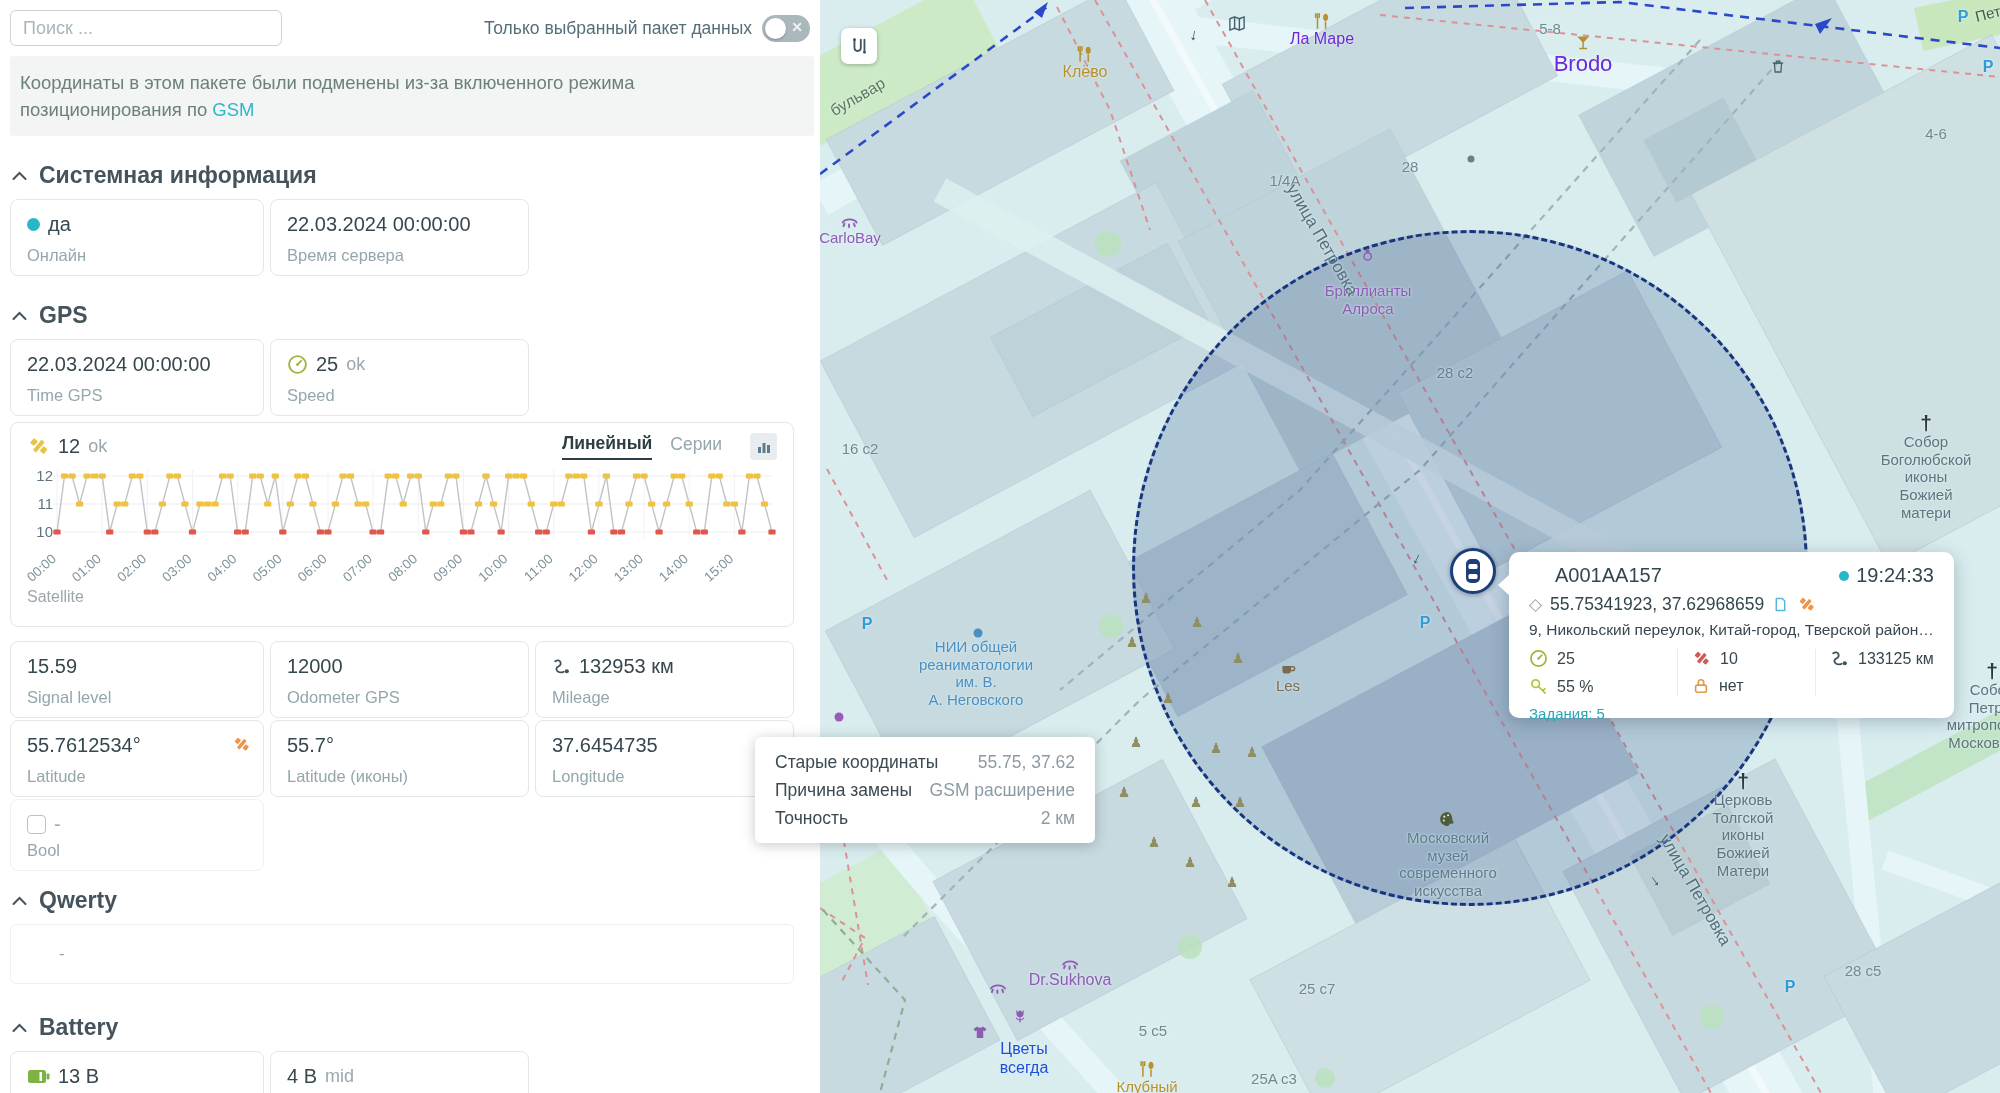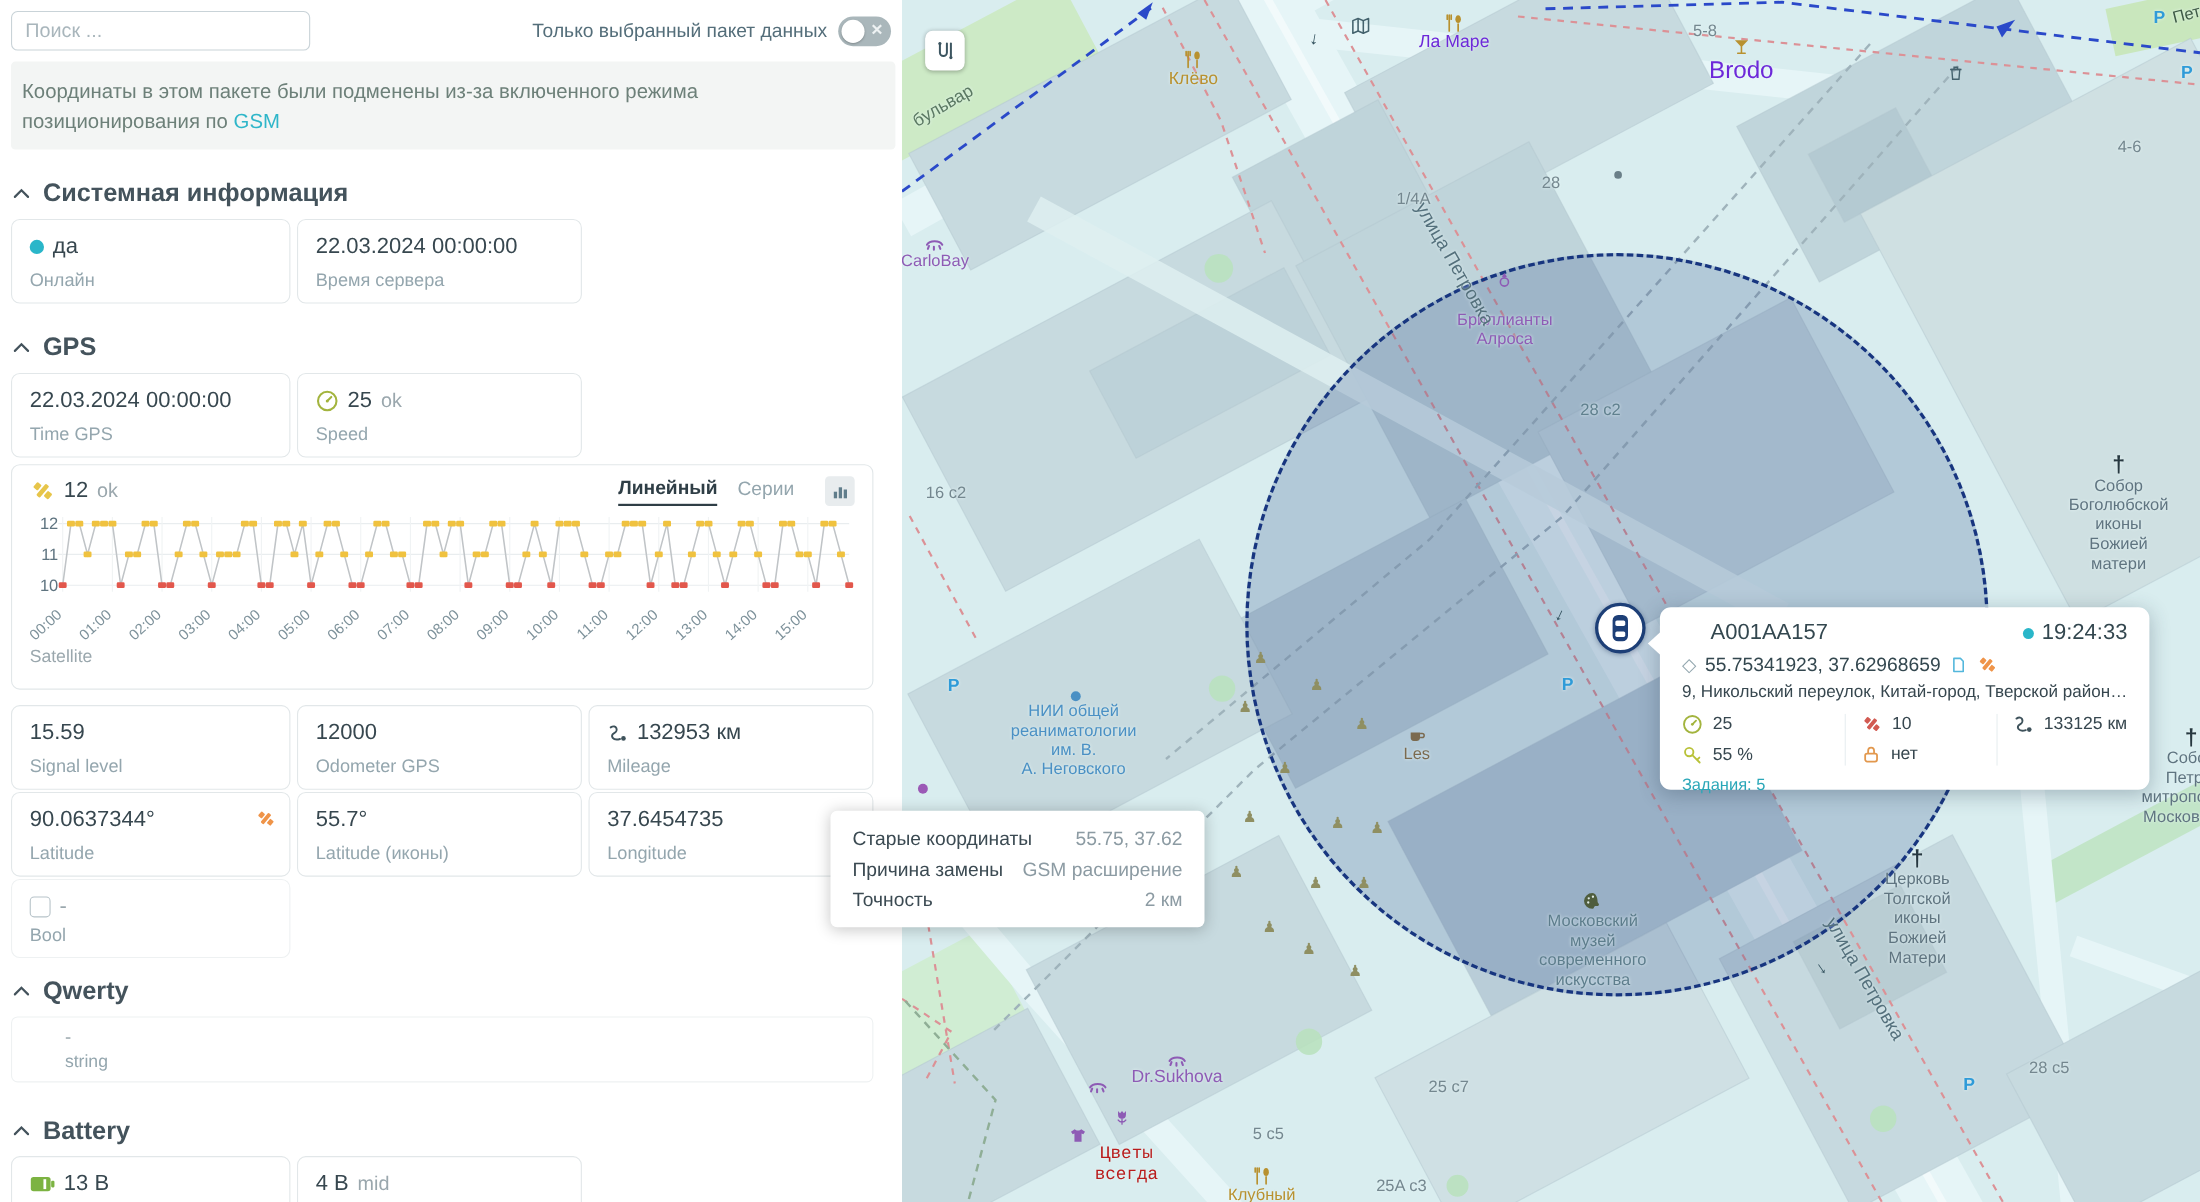--- a/index.html
+++ b/index.html
@@ -319,21 +319,21 @@
               <circle cx="14" cy="13.5" r="2" fill="#3e525b"></circle>
             </svg>
           <span>132953 км</span>
         </div>
         <div class="lbl">Mileage</div>
       </div>
     </div>
 
     <div class="row" style="margin-top:2px;">
       <div class="card w1">
-        <div class="val">90.0637344°</div>
+        <div class="val">55.7612534°</div>
         <div class="lbl">Latitude</div>
         <span class="corner-ic"><svg width="19" height="19" viewBox="0 0 22 22">
               <g transform="rotate(40 11 11)" fill="#ef9449">
                 <rect x="9" y="4" width="4" height="13" rx="1"></rect>
                 <rect x="2.5" y="7.5" width="5" height="6" rx="1"></rect>
                 <rect x="14.5" y="7.5" width="5" height="6" rx="1"></rect>
               </g>
             </svg></span>
       </div>
       <div class="card w2">
@@ -364,21 +364,20 @@
     </div>
 
     <div class="sec-head" style="margin-top:16px;">
       <svg width="15" height="10" viewBox="0 0 15 10">
           <polyline points="1.5,8 7.5,2 13.5,8" fill="none" stroke="#44535c" stroke-width="2" stroke-linecap="round"></polyline>
         </svg>
       <span>Qwerty</span>
     </div>
     <div class="flat-card">
       <div class="v">-</div>
-      <div class="l">string</div>
     </div>
 
     <div class="sec-head" style="margin-top:30px;">
       <svg width="15" height="10" viewBox="0 0 15 10">
           <polyline points="1.5,8 7.5,2 13.5,8" fill="none" stroke="#44535c" stroke-width="2" stroke-linecap="round"></polyline>
         </svg>
       <span>Battery</span>
     </div>
     <div class="row">
       <div class="card w1">
@@ -569,21 +568,21 @@
             </svg></span></div>
         <div class="poi" style="left: 200px; top: 1008px; color: rgb(142, 91, 181); font-size: 14px;"><span class="ic"><svg width="16" height="16" viewBox="0 0 20 20">
               <path d="M5.5 2.5v4.3a4.5 4.5 0 009 0V2.5L12.2 5 10 2.5 7.8 5z" fill="#8e5bb5"></path>
               <g stroke="#8e5bb5" stroke-width="1.5" fill="none" stroke-linecap="round">
                 <path d="M10 11.5v6M10 15c-2.2 0-3.4-1-4.3-2.2M10 15c2.2 0 3.4-1 4.3-2.2"></path>
               </g>
             </svg></span></div>
         <div class="poi" style="left: 160px; top: 1024px; color: rgb(142, 91, 181); font-size: 14px;"><span class="ic"><svg width="17" height="17" viewBox="0 0 20 20">
               <path d="M6.5 3L2.5 5.8l1.8 2.7 1.9-1v9h7.6v-9l1.9 1 1.8-2.7L13.5 3c-.9.9-2 1.4-3.5 1.4S7.4 3.9 6.5 3z" fill="#8e5bb5"></path>
             </svg></span></div>
-        <div class="poi" style="left: 204px; top: 1040px; color: #b91c1c; font-size: 16px; font-family: Liberation Mono, monospace;"><span>Цветы
+        <div class="poi" style="left: 204px; top: 1040px; color: #1d4ed8; font-size: 16px;"><span>Цветы
 всегда</span></div>
         <div class="poi" style="left: 333px; top: 1022px; color: rgb(116, 135, 143); font-size: 15px;"><span>5 c5</span></div>
         <div class="poi" style="left: 454px; top: 1070px; color: rgb(116, 135, 143); font-size: 15px;"><span>25A c3</span></div>
         <div class="poi" style="left: 327px; top: 1060px; color: rgb(184, 145, 47); font-size: 15px;"><span class="ic"><svg width="18" height="18" viewBox="0 0 20 20">
               <g stroke="#b8912f" stroke-width="1.7" fill="none" stroke-linecap="round">
                 <path d="M5 2v5M3 2v4M7 2v4M5 7v11M14 11v7"></path>
               </g>
               <path d="M14 2c-1.8 0-2.8 2-2.8 4.2S12.3 10 14 10s2.8-1.6 2.8-3.8S15.8 2 14 2z" fill="#b8912f"></path>
             </svg></span><span>Клубный</span></div>
         <div class="poi" style="left: 497px; top: 980px; color: rgb(116, 135, 143); font-size: 15px;"><span>25 c7</span></div>

